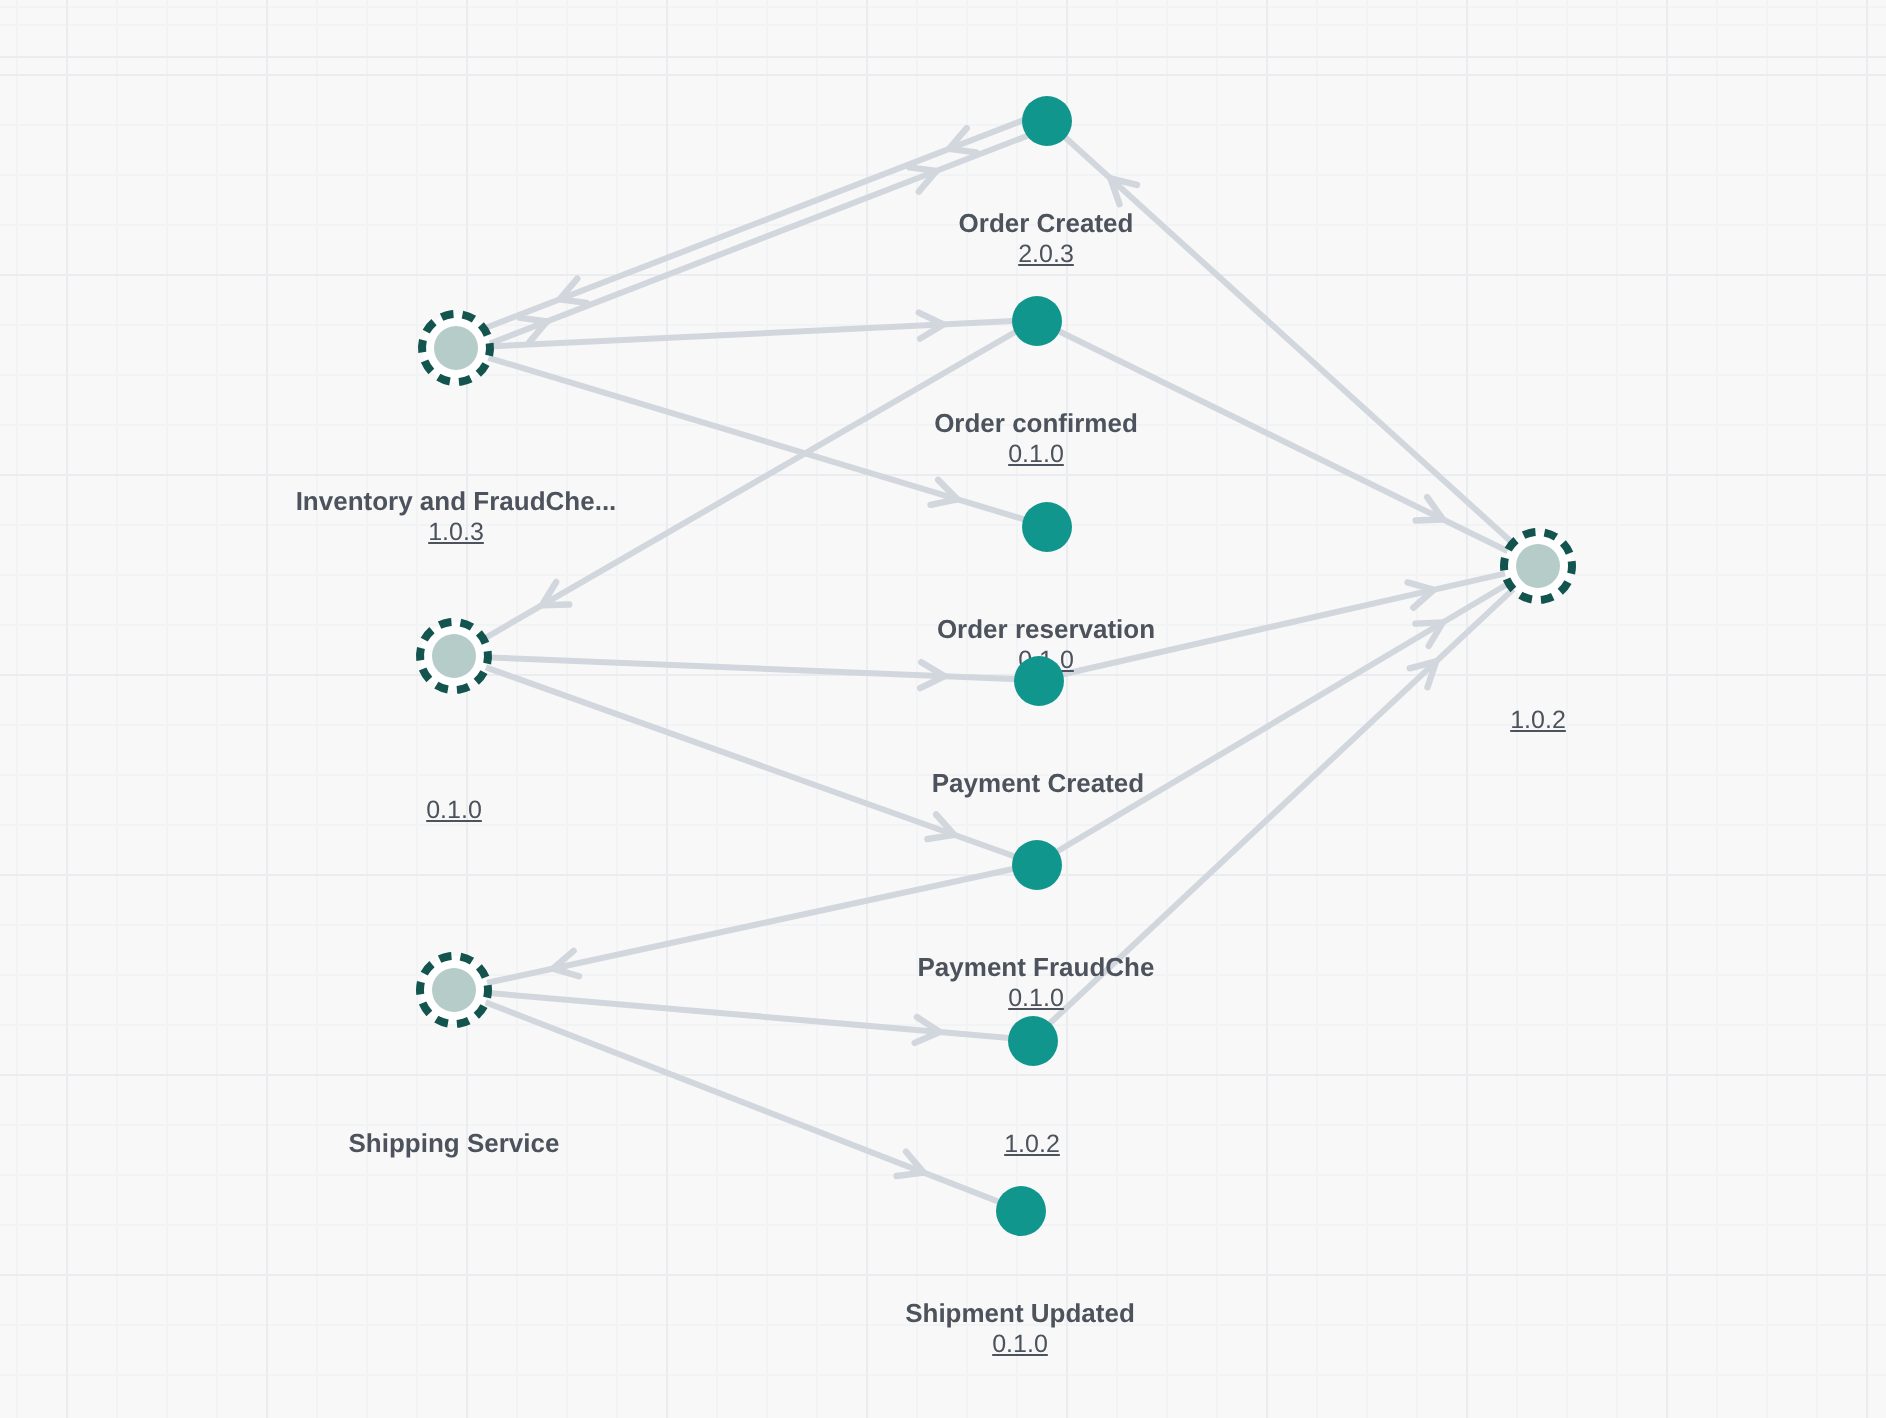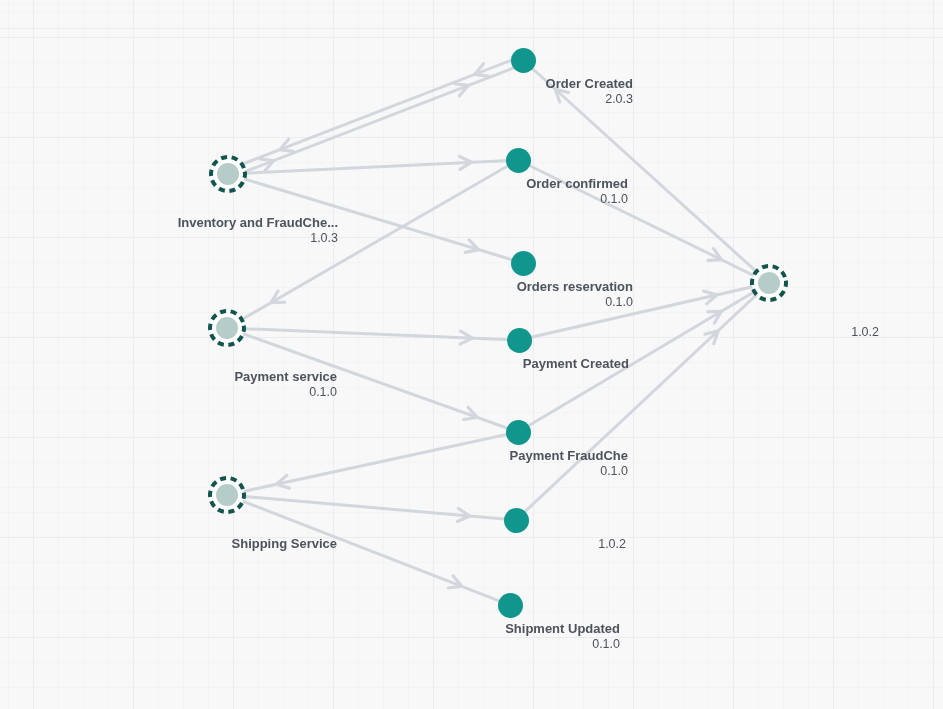--- a/index.html
+++ b/index.html
@@ -19,27 +19,27 @@
   #edges-layer{position:absolute;left:0;top:0;width:943px;height:709px;}
   #nodes-layer{position:absolute;left:0;top:0;width:943px;height:709px;}
   .node{position:absolute;width:0;height:0;cursor:pointer;}
   .node .dot{
     position:absolute;left:-12.5px;top:-12.5px;
     width:25px;height:25px;border-radius:50%;
     display:block;
   }
   .node svg.ring{position:absolute;left:-22px;top:-22px;display:block;}
   .nlabel{
-    position:absolute;left:-110px;width:220px;text-align:right;
-    color:#4d535c;line-height:15px;
+    position:absolute;left:-110px;width:220px;text-align:center;
+    color:#4d535c;line-height:15px;margin-top:28px;
   }
   .node.event .nlabel{top:16px;}
   .node.service .nlabel{top:41px;}
   .ntitle{font-size:13px;font-weight:bold;}
-  .nversion{font-size:12.5px;margin-top:1px;}
+  .nversion{font-size:12.5px;margin-top:1px;text-decoration:underline;}
 </style>
 </head>
 <body>
 
 <div class="canvas">
   <svg id="edges-layer" xmlns="http://www.w3.org/2000/svg">
       <line x1="229.44184722702528" y1="177.73109589449527" x2="524.4418472270253" y2="63.73109589449527" stroke="#d2d6dd" stroke-width="3"></line>
       <path d="M -9 -6.5 L 3 0 L -9 6.5" transform="translate(270.7418472270253 161.77109589449526) rotate(-21.128559860607094)" fill="none" stroke="#d2d6dd" stroke-width="3.2" stroke-linecap="round" stroke-linejoin="round"></path>
       <path d="M -9 -6.5 L 3 0 L -9 6.5" transform="translate(465.4418472270253 86.53109589449527) rotate(-21.128559860607094)" fill="none" stroke="#d2d6dd" stroke-width="3.2" stroke-linecap="round" stroke-linejoin="round"></path>
       <line x1="521.5581527729747" y1="56.26890410550473" x2="226.55815277297472" y2="170.26890410550473" stroke="#d2d6dd" stroke-width="3"></line>
@@ -82,21 +82,20 @@
           <div class="ntitle">Inventory and FraudChe...</div>
           <div class="nversion">1.0.3</div>
         </div>
       </div>
       <div class="node service" style="left: 227px; top: 328px;">
         <svg class="ring" width="44" height="44">
           <circle cx="22" cy="22" r="17" fill="#ffffff" stroke="#14544e" stroke-width="4" stroke-dasharray="6.2 4.5" transform="rotate(-8 22 22)"></circle>
           <circle cx="22" cy="22" r="11" fill="#b6ccc8"></circle>
         </svg>
         <div class="nlabel">
-          <div class="ntitle">Payment service</div>
           <div class="nversion">0.1.0</div>
         </div>
       </div>
       <div class="node service" style="left: 227px; top: 495px;">
         <svg class="ring" width="44" height="44">
           <circle cx="22" cy="22" r="17" fill="#ffffff" stroke="#14544e" stroke-width="4" stroke-dasharray="6.2 4.5" transform="rotate(-8 22 22)"></circle>
           <circle cx="22" cy="22" r="11" fill="#b6ccc8"></circle>
         </svg>
         <div class="nlabel">
           <div class="ntitle">Shipping Service</div>
@@ -121,21 +120,21 @@
       <div class="node event" style="left: 518px; top: 160px;">
         <span class="dot" style="background: rgb(16, 150, 140);"></span>
         <div class="nlabel">
           <div class="ntitle">Order confirmed</div>
           <div class="nversion">0.1.0</div>
         </div>
       </div>
       <div class="node event" style="left: 523px; top: 263px;">
         <span class="dot" style="background: rgb(16, 150, 140);"></span>
         <div class="nlabel">
-          <div class="ntitle">Orders reservation</div>
+          <div class="ntitle">Order reservation</div>
           <div class="nversion">0.1.0</div>
         </div>
       </div>
       <div class="node event" style="left: 519px; top: 340px;">
         <span class="dot" style="background: rgb(16, 150, 140);"></span>
         <div class="nlabel">
           <div class="ntitle">Payment Created</div>
         </div>
       </div>
       <div class="node event" style="left: 518px; top: 432px;">

